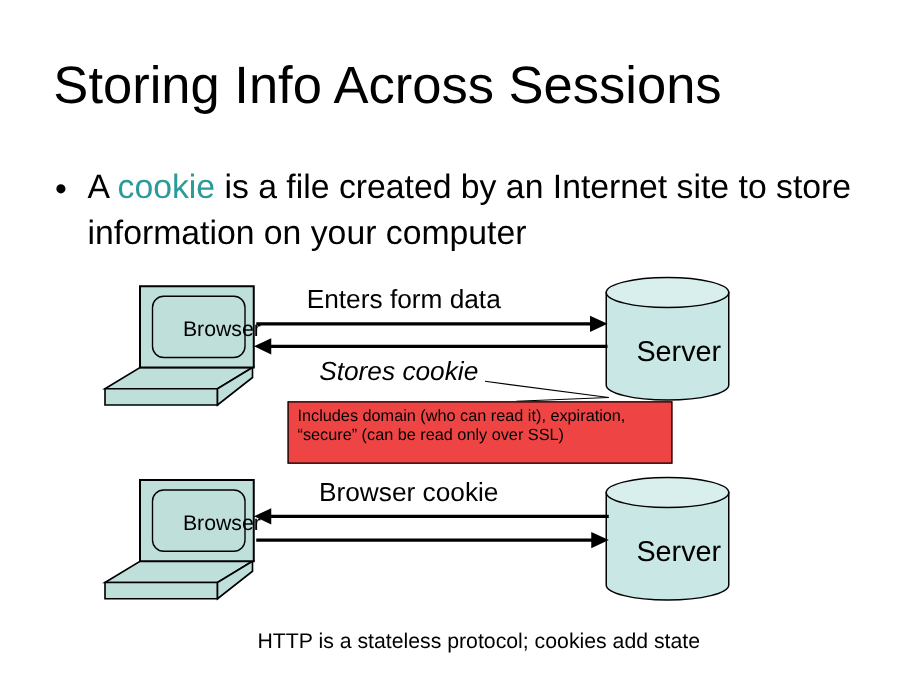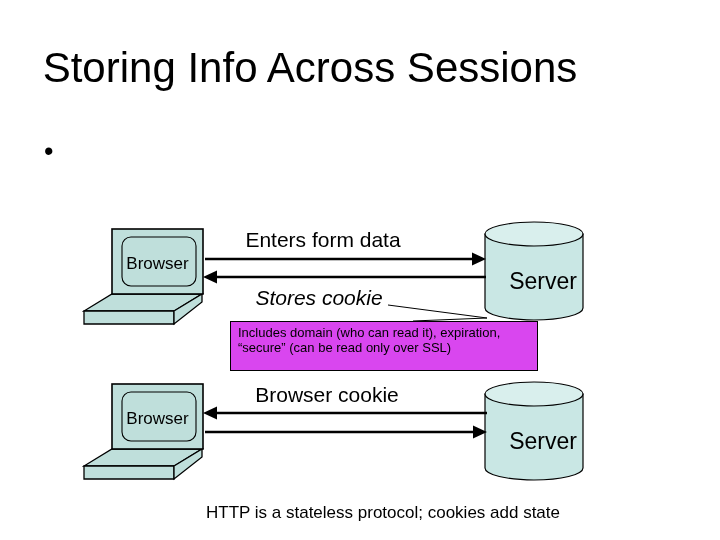--- a/index.html
+++ b/index.html
@@ -15,40 +15,41 @@
   }
   .bullet-marker{ left:44px; top:133px; font-size:27px; line-height:37px; }
   .bullet-text{
     left:70px; top:131px; width:632px;
     font-size:27px; line-height:37px;
   }
   .cookie-hl{ color:var(--accent,#2b9a9a); }
   .diagram-svg{ left:0; top:0; width:720px; height:540px; }
   .lbl{ font-size:21px; line-height:25px; white-space:nowrap; }
   .lbl-center{ text-align:center; }
-  .browser-lbl{ font-size:17px; line-height:20px; width:91px; text-align:center; }
+  .browser-lbl{ font-size:17px; line-height:20px; width:91px; text-align:center;padding-left:20px; }
   .server-lbl{ font-size:23px; line-height:26px; width:116px; text-align:center; }
   .note-box{
     left:230px; top:321px; width:299px; height:41px;
-    border:1px solid #000; background:#d946ef; padding:3px 0 4px 7px;
+    border:1px solid #000; background:#ef4444; padding:3px 0 4px 7px;
     font-size:13px; line-height:15px; white-space:nowrap; z-index:3;
   }
   .caption{
     left:23px; top:502px; width:720px; text-align:center;
     font-size:17px; line-height:21px;
   }
 </style>
 </head>
 <body>
 
 <div class="slide">
 
   <div class="abs title">Storing Info Across Sessions</div>
 
   <div class="abs bullet-marker">•</div>
+  <div class="abs bullet-text"><span>A </span><span class="cookie-hl">cookie</span><span> is a file created by an Internet site to store information on your computer</span></div>
 
   <svg class="abs diagram-svg" viewBox="0 0 720 540" xmlns="http://www.w3.org/2000/svg">
     <defs>
       <g id="laptop-shape">
         <polygon points="0,65 90,65 62,82 -28,82" style="fill:var(--laptop-fill,#bfdfdb)" stroke="#000" stroke-width="1.3"></polygon>
         <polygon points="-28,82 62,82 62,95 -28,95" style="fill:var(--laptop-fill,#bfdfdb)" stroke="#000" stroke-width="1.3"></polygon>
         <polygon points="90,65 90,73 62,95 62,82" style="fill:var(--laptop-fill,#bfdfdb)" stroke="#000" stroke-width="1.3"></polygon>
         <rect x="0" y="0" width="91" height="65" style="fill:var(--laptop-fill,#bfdfdb)" stroke="#000" stroke-width="1.6"></rect>
         <rect x="10" y="8" width="74" height="49" rx="9" style="fill:var(--laptop-fill,#bfdfdb)" stroke="#000" stroke-width="1.1"></rect>
       </g>

